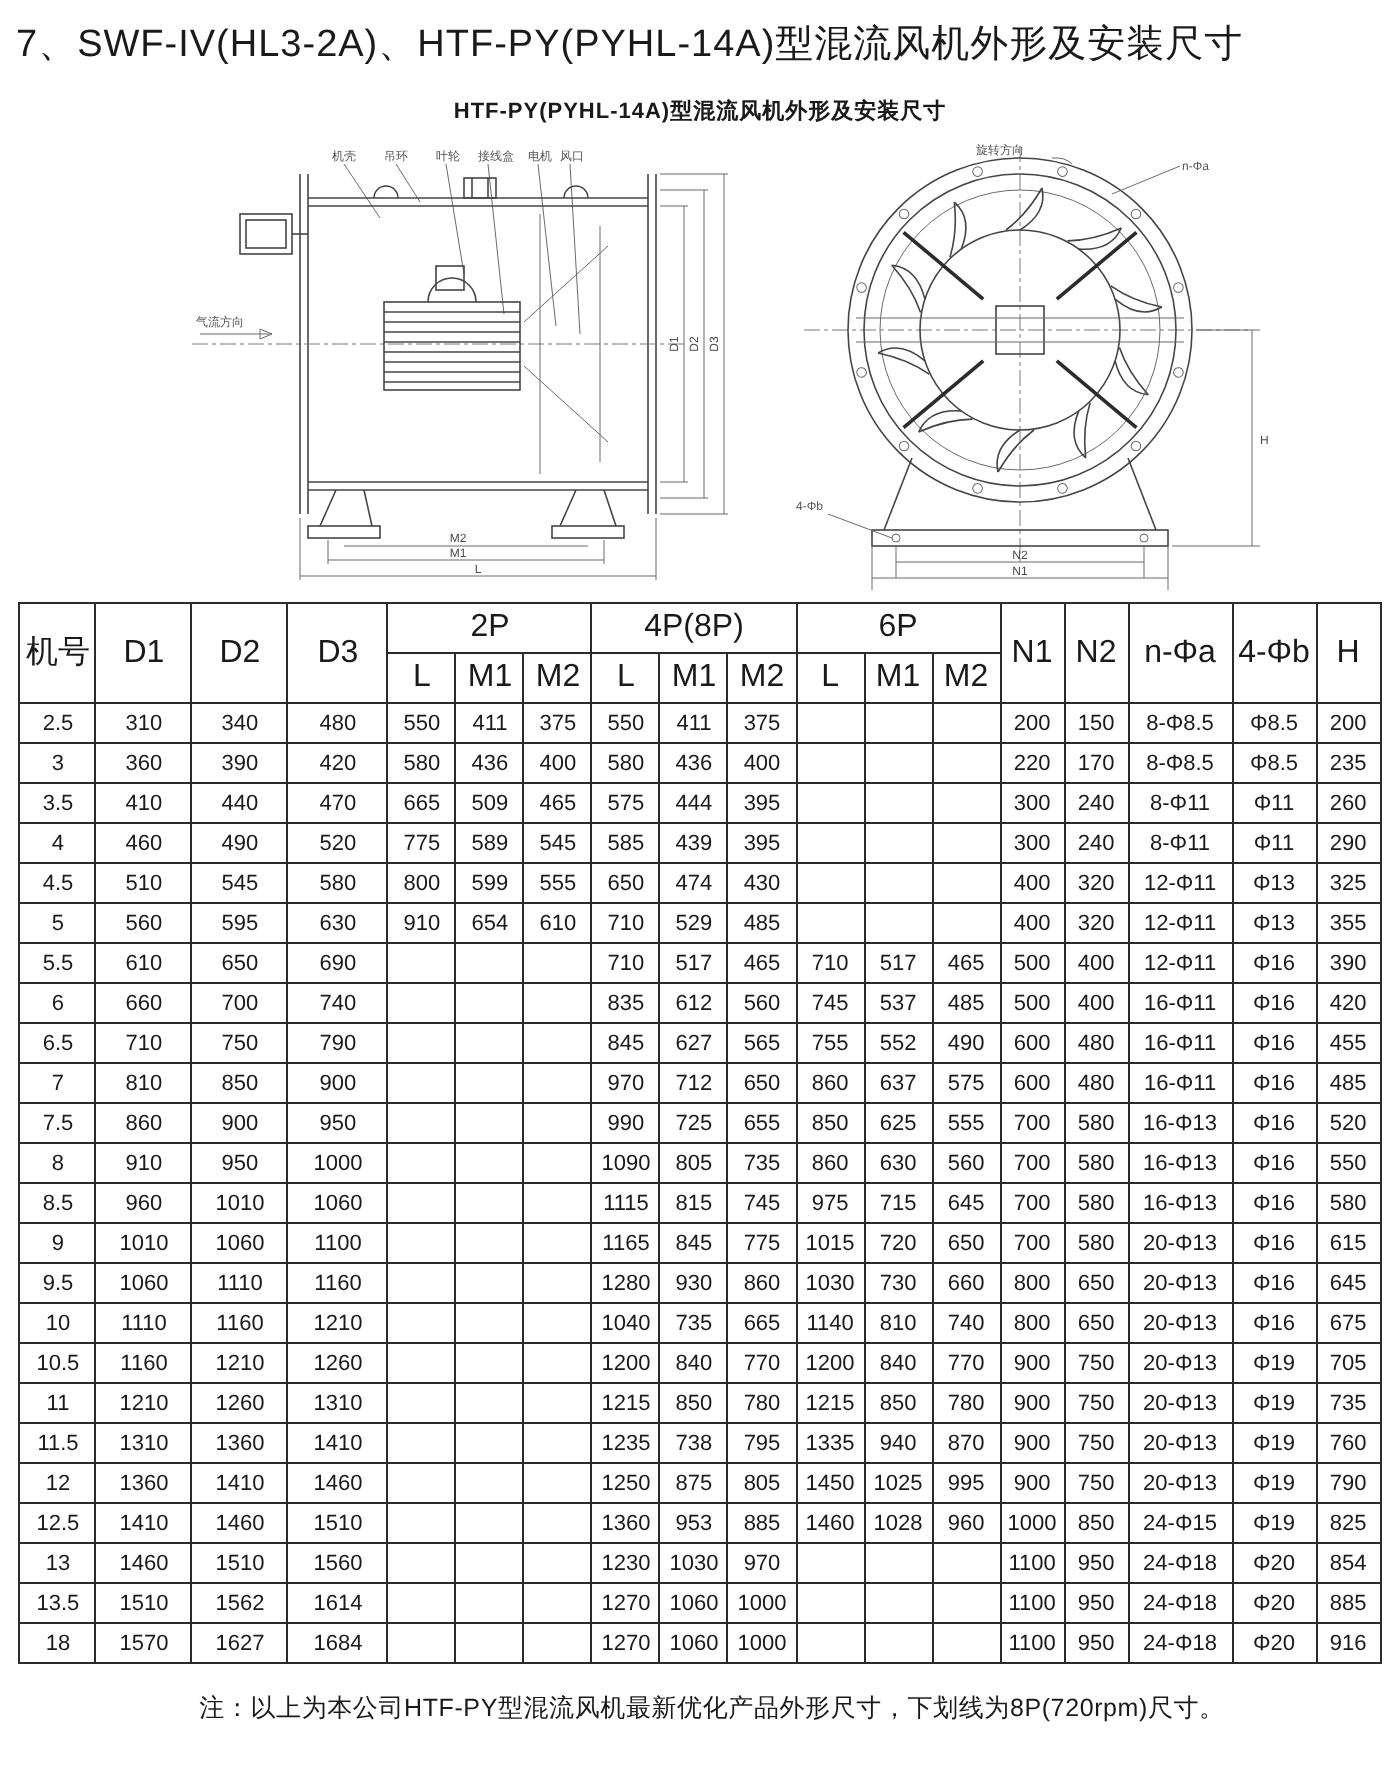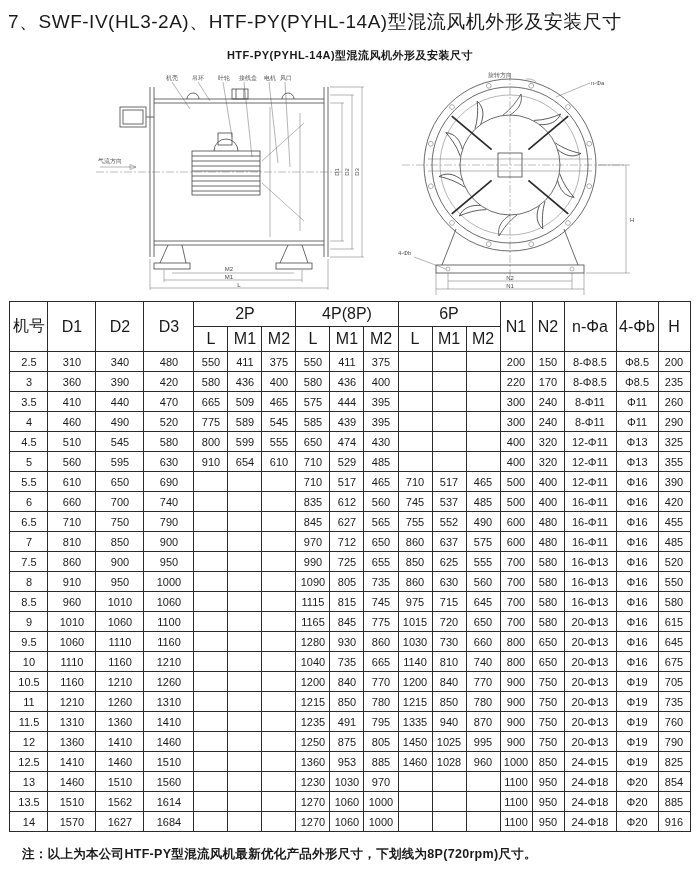--- a/index.html
+++ b/index.html
@@ -37,22 +37,23 @@
   }
   table.spec th, table.spec td {
     border:1px solid #2b2b2b; text-align:center; vertical-align:middle;
     padding:0; overflow:hidden; white-space:nowrap;
   }
   table.spec th { font-weight:normal; font-size:16px; height:25px; }
   table.spec td { height:20px; }
   table.spec { border:1.5px solid #222; }
   td.u { text-underline-offset:2px; }
   .note {
-    font-size:12.5px; font-weight:700; letter-spacing:.3px;
-    margin:14px 0 0 22px;
+    font-size:12.5px; font-weight:400; letter-spacing:.3px;
+    margin:14px 0 0 12px;
+    text-align:center;
   }
   
   col.c-jh{width:38px} col.c-d{width:48px} col.c-d3{width:50px}
   col.c-n{width:34px} col.c-nn{width:32px}
   col.c-na{width:52px} col.c-nb{width:42px} col.c-h{width:32px}
 </style>
 </head>
 <body>
 
 <div class="page-title">7、SWF-IV(HL3-2A)、HTF-PY(PYHL-14A)型混流风机外形及安装尺寸</div>
@@ -732,21 +733,21 @@
       </tr>
       <tr>
         <td>11.5</td>
         <td>1310</td>
         <td>1360</td>
         <td>1410</td>
         <td></td>
         <td></td>
         <td></td>
         <td class="u">1235</td>
-        <td class="u">491</td>
+        <td class="u">738</td>
         <td class="u">795</td>
         <td>1335</td>
         <td>940</td>
         <td>870</td>
         <td>900</td>
         <td>750</td>
         <td>20-Φ13</td>
         <td>Φ19</td>
         <td>760</td>
       </tr>
@@ -824,21 +825,21 @@
         <td></td>
         <td></td>
         <td></td>
         <td>1100</td>
         <td>950</td>
         <td>24-Φ18</td>
         <td>Φ20</td>
         <td>885</td>
       </tr>
       <tr>
-        <td>14</td>
+        <td>18</td>
         <td>1570</td>
         <td>1627</td>
         <td>1684</td>
         <td></td>
         <td></td>
         <td></td>
         <td>1270</td>
         <td>1060</td>
         <td>1000</td>
         <td></td>

